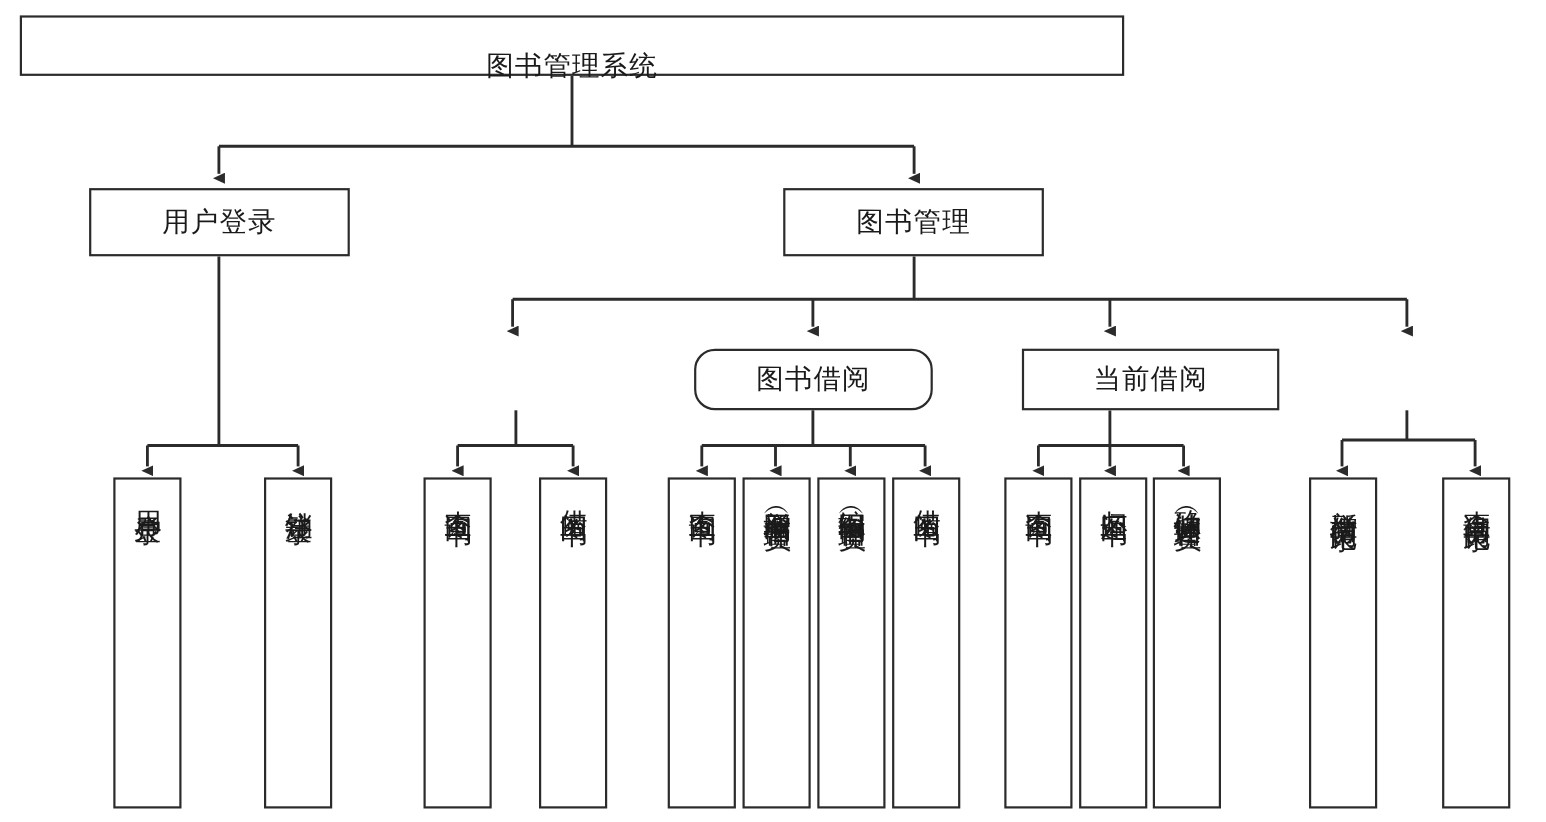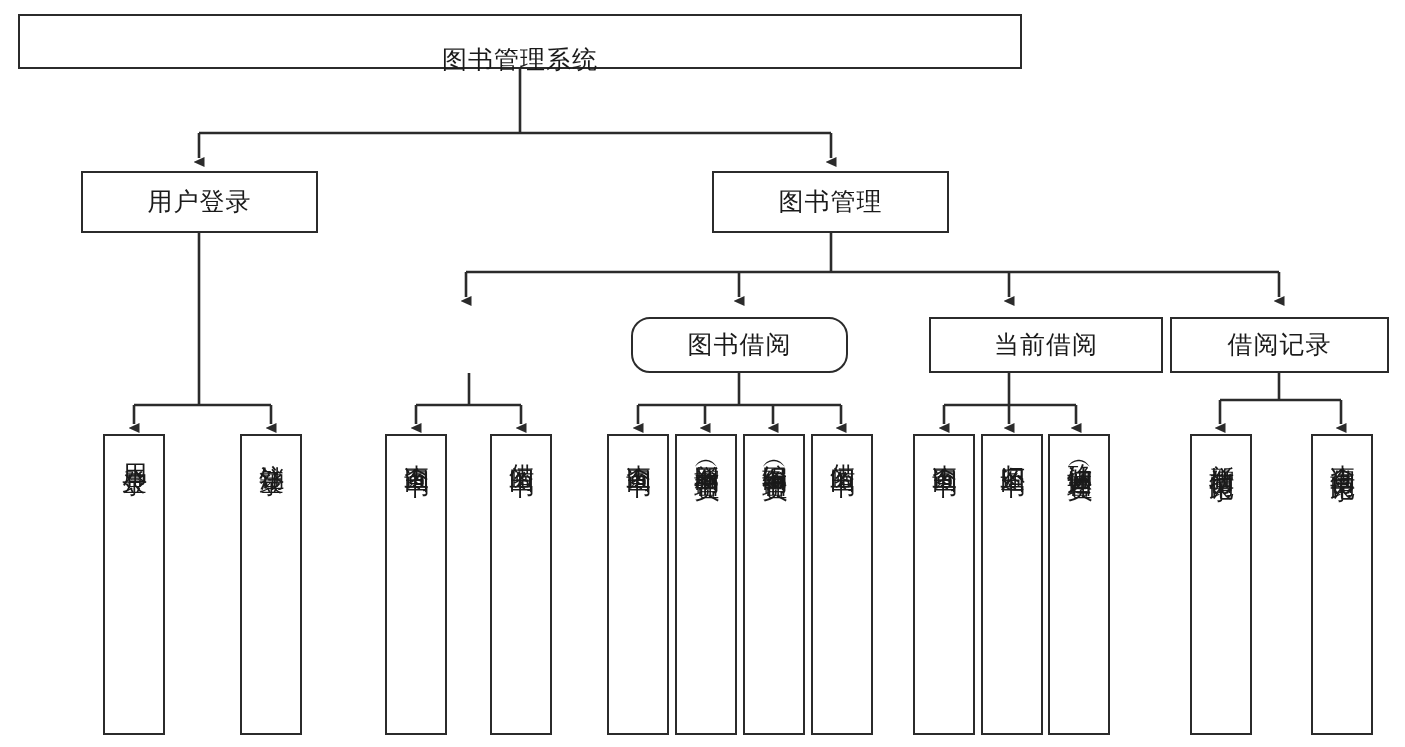--- a/index.html
+++ b/index.html
@@ -149,23 +149,20 @@
 
 
   <div class="node horizontal" style="left:631px; top:317px; width:217px; height:56px;border-radius:19px;">
     <span class="label">图书借阅</span>
   </div>
 
   <div class="node horizontal" style="left:901px; top:317px; width:234px; height:56px;margin-left:28px;">
     <span class="label">当前借阅</span>
   </div>
 
-  <div class="node horizontal" style="left:1170px; top:317px; width:219px; height:56px;">
-    <span class="label">借阅记录</span>
-  </div>
 
   <div class="node vertical" style="left:103px; top:434px; width:62px; height:301px;">
     <span class="label">用户登录</span>
   </div>
 
   <div class="node vertical" style="left:240px; top:434px; width:62px; height:301px;">
     <span class="label">注销登录</span>
   </div>
 
   <div class="node vertical" style="left:385px; top:434px; width:62px; height:301px;">

